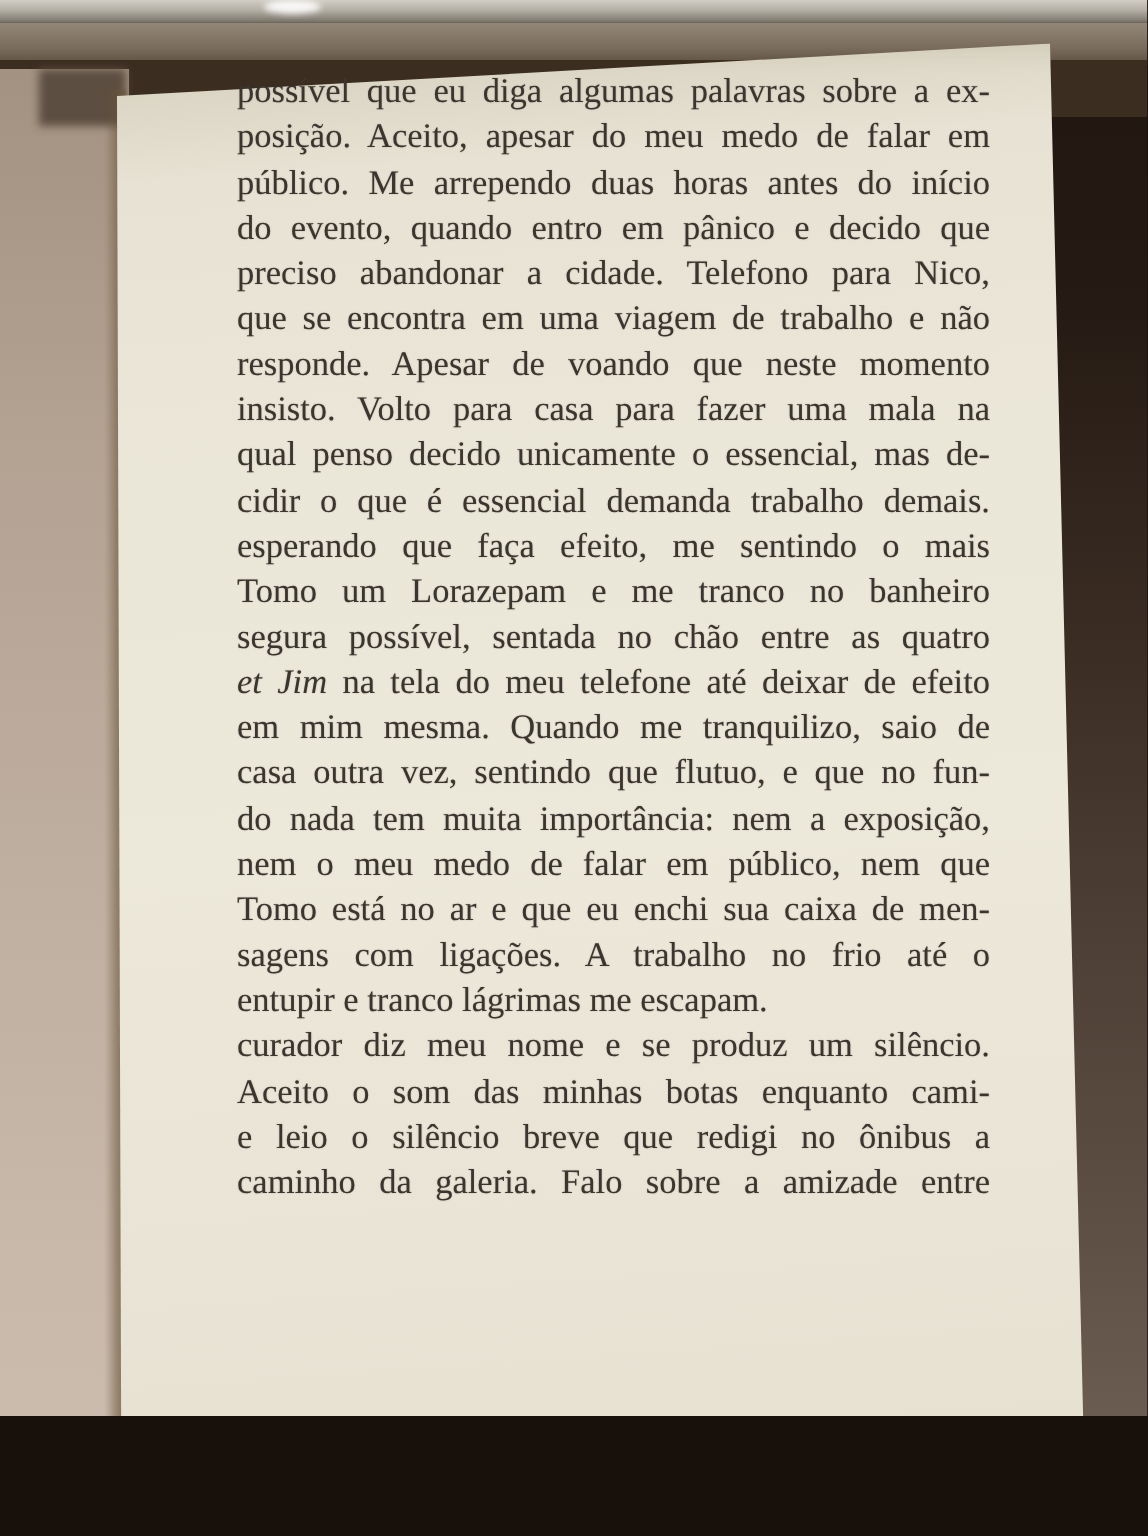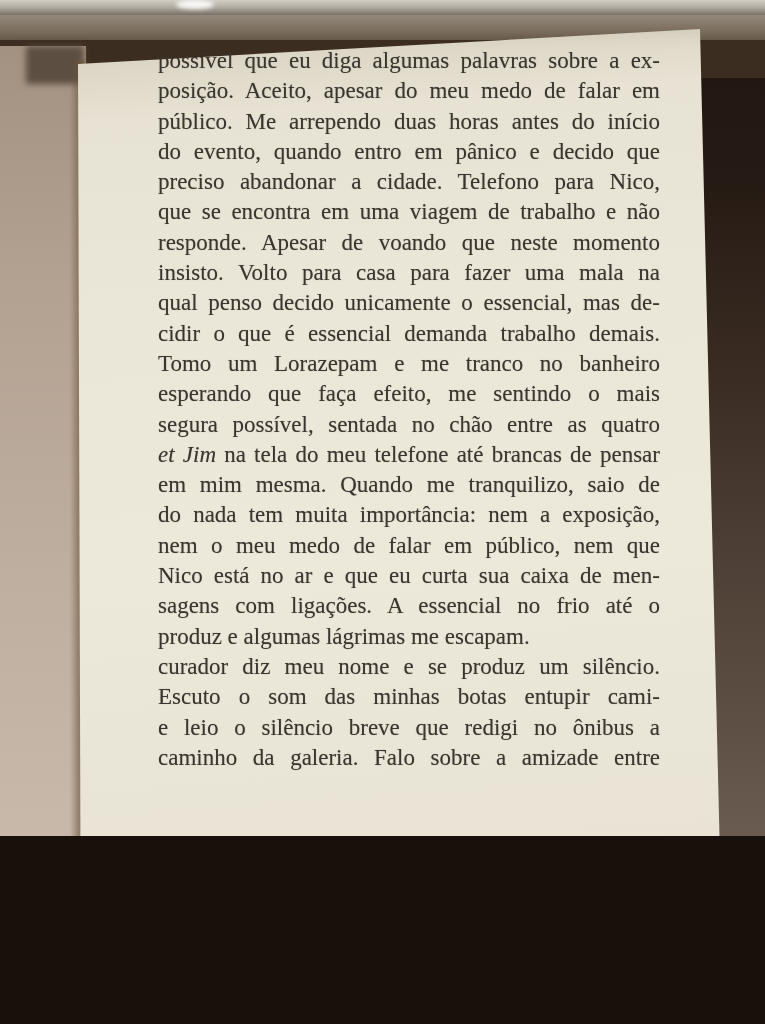--- a/index.html
+++ b/index.html
@@ -1,21 +1,21 @@
 <!DOCTYPE html>
 <html><head>
 <meta charset="utf-8">
 <style>
   html,body{margin:0;padding:0;}
   body{
     width:765px;height:1024px;overflow:hidden;
     font-family:"Liberation Serif","DejaVu Serif",serif;
     background:#18100b;
   }
-  #scene{position:relative;width:765px;height:836px;overflow:hidden;
+  #scene{position:relative;width:765px;height:944px;overflow:hidden;
     background:linear-gradient(180deg,#1f150f 0%,#261b14 22%,#3a2c23 45%,#4c3e34 65%,#5d4e44 85%,#6b5c52 100%);font-family:Liberation Serif, serif;}
   
   .shelf-bar{position:absolute;left:0;top:0;width:765px;height:15px;
     background:linear-gradient(180deg,#d2cec5 0%,#b4afa5 45%,#8e897f 80%,#767065 100%);}
   .glint{position:absolute;left:176px;top:0;width:38px;height:9px;border-radius:50%;
     background:rgba(255,255,255,0.9);filter:blur(2px);}
   .band-light{position:absolute;left:0;top:15px;width:765px;height:28px;
     background:linear-gradient(180deg,#93887a 0%,#7a6c5c 60%,#5f5142 100%);}
   .band-dark{position:absolute;left:0;top:40px;width:765px;height:38px;
     background:#3c2d21;}
@@ -69,34 +69,35 @@
       <div class="line">possível que eu diga algumas palavras sobre a ex-</div>
       <div class="line">posição. Aceito, apesar do meu medo de falar em</div>
       <div class="line">público. Me arrependo duas horas antes do início</div>
       <div class="line">do evento, quando entro em pânico e decido que</div>
       <div class="line">preciso abandonar a cidade. Telefono para Nico,</div>
       <div class="line">que se encontra em uma viagem de trabalho e não</div>
       <div class="line">responde. Apesar de voando que neste momento</div>
       <div class="line">insisto. Volto para casa para fazer uma mala na</div>
       <div class="line">qual penso decido unicamente o essencial, mas de-</div>
       <div class="line">cidir o que é essencial demanda trabalho demais.</div>
+      <div class="line">esperando que faça efeito, me sentindo o mais</div>
       <div class="line">Tomo um Lorazepam e me tranco no banheiro</div>
-      <div class="line">esperando que faça efeito, me sentindo o mais</div>
       <div class="line">segura possível, sentada no chão entre as quatro</div>
-      <div class="line"><span class="it">et Jim</span><span> na tela do meu telefone até brancas de pensar</span></div>
+      <div class="line"><span class="it">et Jim</span><span> na tela do meu telefone até deixar de efeito</span></div>
       <div class="line">em mim mesma. Quando me tranquilizo, saio de</div>
+      <div class="line">casa outra vez, sentindo que flutuo, e que no fun-</div>
       <div class="line">do nada tem muita importância: nem a exposição,</div>
       <div class="line">nem o meu medo de falar em público, nem que</div>
-      <div class="line">Nico está no ar e que eu curta sua caixa de men-</div>
-      <div class="line">sagens com ligações. A essencial no frio até o</div>
-      <div class="line endpara">produz e algumas lágrimas me escapam.</div>
+      <div class="line">Tomo está no ar e que eu enchi sua caixa de men-</div>
+      <div class="line">sagens com ligações. A trabalho no frio até o</div>
+      <div class="line endpara">entupir e tranco lágrimas me escapam.</div>
     </div>
     <div>
       <div class="line">curador diz meu nome e se produz um silêncio.</div>
-      <div class="line">Escuto o som das minhas botas entupir cami-</div>
+      <div class="line">Aceito o som das minhas botas enquanto cami-</div>
       <div class="line">e leio o silêncio breve que redigi no ônibus a</div>
       <div class="line">caminho da galeria. Falo sobre a amizade entre</div>
     </div>
   </div>
 
   <div class="ghost ghost-a"></div>
   <div class="ghost ghost-b"></div>
 
   <div class="page-number">63</div>
 

